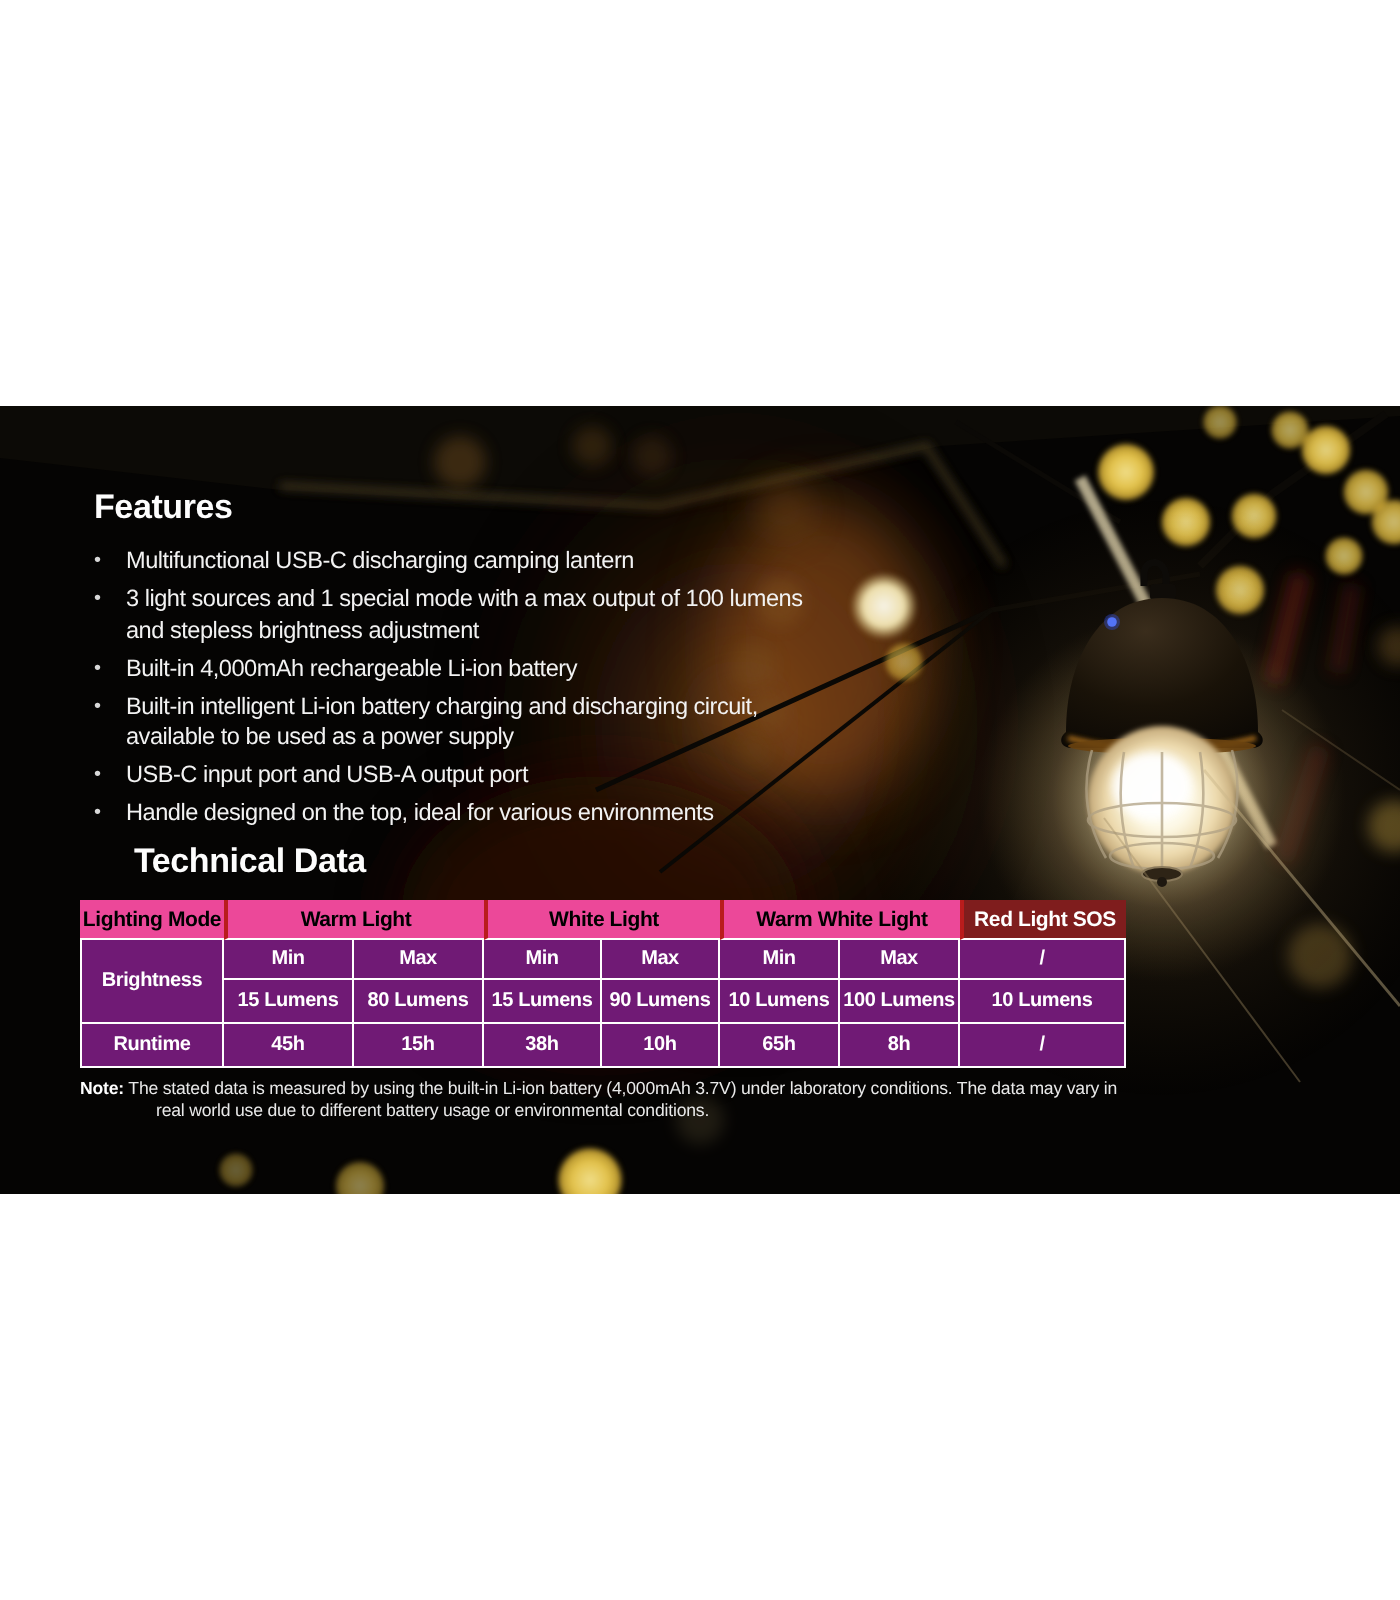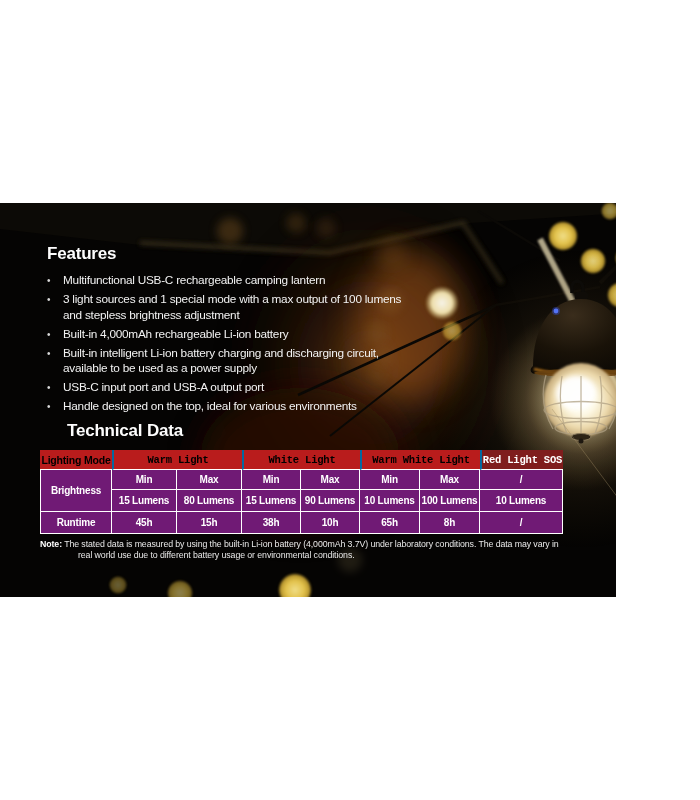--- a/index.html
+++ b/index.html
@@ -1,17 +1,17 @@
 <!DOCTYPE html>
 <html><head>
 <meta charset="utf-8">
 <style>
   html,body{margin:0;padding:0;background:#ffffff;}
   #stage{
-    position:relative;width:616px;height:800px;overflow:hidden;background:#ffffff;
+    position:relative;width:700px;height:800px;overflow:hidden;background:#ffffff;
     font-family:"Liberation Sans","DejaVu Sans",sans-serif;
     -webkit-font-smoothing:antialiased;
   }
   
   #photo{position:absolute;left:0;top:203px;width:700px;height:394px;background:#050403;}
   #photo svg{display:block;}
   
   .overlay{position:absolute;left:0;top:203px;width:700px;height:394px;z-index:2;}
   .h1{
     position:absolute;left:47px;color:#fdfdfd;font-size:17px;font-weight:700;
@@ -33,24 +33,24 @@
     grid-template-columns:72px 65px 65px 59px 59px 60px 60px 83px;
     grid-template-rows:20px 20px 22px 22px;
   }
   .c{
     box-sizing:border-box;display:flex;align-items:center;justify-content:center;
     background:#701a75;color:#ffffff;font-size:10px;font-weight:700;letter-spacing:-0.2px;
     border-right:1px solid #ffffff;border-bottom:1px solid #ffffff;white-space:nowrap;
   }
   .c.first{border-left:1px solid #ffffff;}
   .th{
-    background:#b91c1c;color:#000000;font-weight:700;font-size:10.5px;
+    background:#ec4899;color:#000000;font-weight:700;font-size:10.5px;
     border:none;border-bottom:1px solid #ffffff;
   }
-  .th.sep{border-left:2px solid #0369a1;font-family:Liberation Mono, monospace;}
+  .th.sep{border-left:2px solid #b91c1c;}
   .th-red{background:#7f1d1d;color:#ffffff;}
   
   .note{
     position:absolute;left:40px;top:539px;width:636px;z-index:2;color:#e9e9e9;
     font-size:8.8px;font-weight:400;letter-spacing:-0.1px;line-height:11px;
   }
   .note b{font-weight:700;color:#ffffff;}
   .note .l2{display:block;margin-left:38px;}
 </style>
 </head>
@@ -206,21 +206,21 @@
     </svg>
   </div>
 
   <div class="overlay" style="top:0;height:800px;">
     <div class="h1" id="features-h">Features</div>
 
     <ul class="feature-list">
       <li>
         <span class="dot">•</span>
         <span class="ft">
-            <span class="ln">Multifunctional USB-C rechargeable camping lantern</span>
+            <span class="ln">Multifunctional USB-C discharging camping lantern</span>
           </span>
       </li>
       <li>
         <span class="dot">•</span>
         <span class="ft">
             <span class="ln">3 light sources and 1 special mode with a max output of 100 lumens</span>
             <span class="ln">and stepless brightness adjustment</span>
           </span>
       </li>
       <li>

